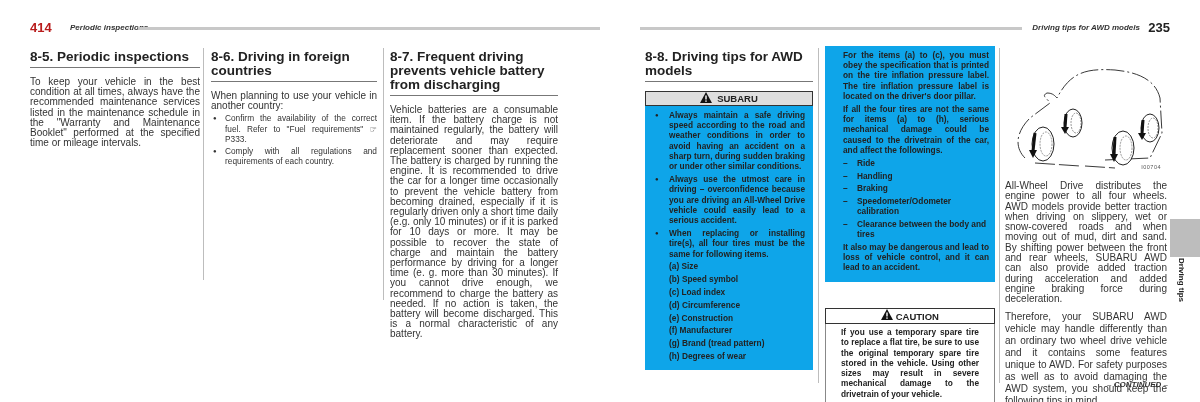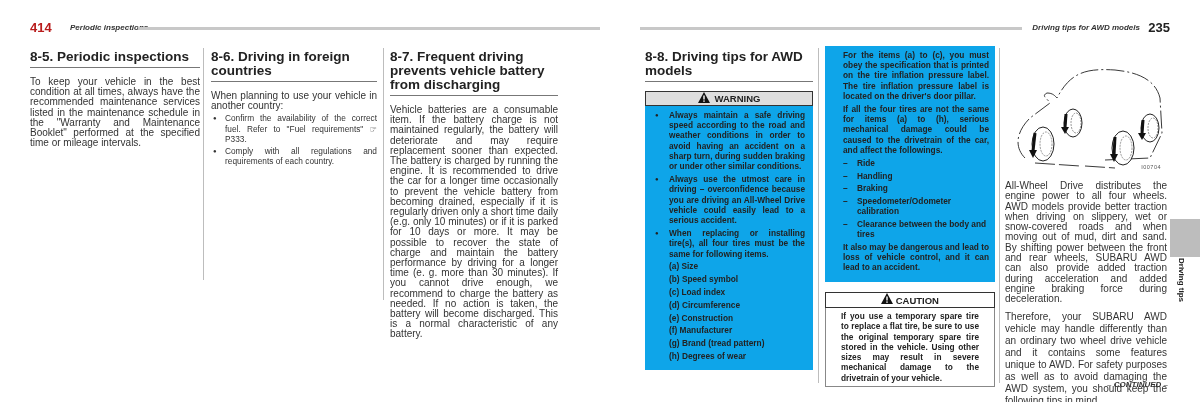--- a/index.html
+++ b/index.html
@@ -96,21 +96,21 @@
 
   <div class="col" style="left:45px; top:50px; width:168px;">
     <h2 class="sec">8-8. Driving tips for AWD models</h2>
     <div class="warn-head" style="margin-top:7px;">
       <span class="tri">
         <svg width="12" height="11" viewBox="0 0 12 11">
             <polygon points="6,0 12,11 0,11" fill="#111"></polygon>
             <rect x="5.3" y="3.5" width="1.4" height="4" fill="#fff"></rect>
             <rect x="5.3" y="8.4" width="1.4" height="1.4" fill="#fff"></rect>
           </svg>
-      </span><span>WARNING</span>
+      </span><span>SUBARU</span>
     </div>
     <div class="gray-box warn-body" style="height:264px;">
       <ul>
         <li>Always maintain a safe driving speed according to the road and weather conditions in order to avoid having an accident on a sharp turn, during sudden braking or under other similar conditions.</li>
         <li>Always use the utmost care in driving – overconfidence because you are driving an All-Wheel Drive vehicle could easily lead to a serious accident.</li>
         <li>
           <span>When replacing or installing tire(s), all four tires must be the same for following items.</span>
           <div class="sub-items">
             <div>(a) Size</div>
             <div>(b) Speed symbol</div>
@@ -135,21 +135,21 @@
       <div class="dash-list">
         <div>Ride</div>
         <div>Handling</div>
         <div>Braking</div>
         <div>Speedometer/Odometer calibration</div>
         <div>Clearance between the body and tires</div>
       </div>
       <p class="warn-p">It also may be dangerous and lead to loss of vehicle control, and it can lead to an accident.</p>
     </div>
 
-    <div class="caution-head" style="margin-top:10px;text-align:center;">
+    <div class="caution-head" style="margin-top:26px;text-align:center;">
       <span class="tri">
         <svg width="12" height="11" viewBox="0 0 12 11">
             <polygon points="6,0 12,11 0,11" fill="#111"></polygon>
             <rect x="5.3" y="3.5" width="1.4" height="4" fill="#fff"></rect>
             <rect x="5.3" y="8.4" width="1.4" height="1.4" fill="#fff"></rect>
           </svg>
       </span><span>CAUTION</span>
     </div>
     <div class="caution-body">If you use a temporary spare tire to replace a flat tire, be sure to use the original temporary spare tire stored in the vehicle. Using other sizes may result in severe mechanical damage to the drivetrain of your vehicle.</div>
   </div>

